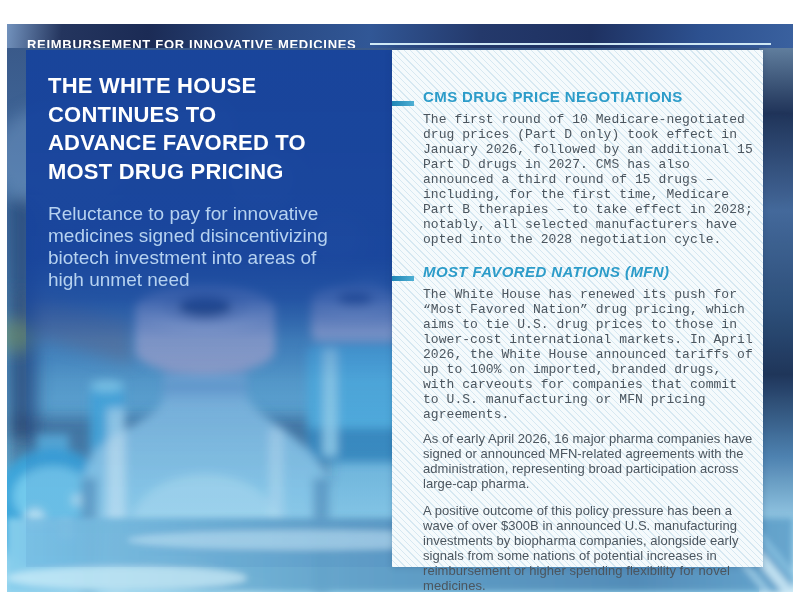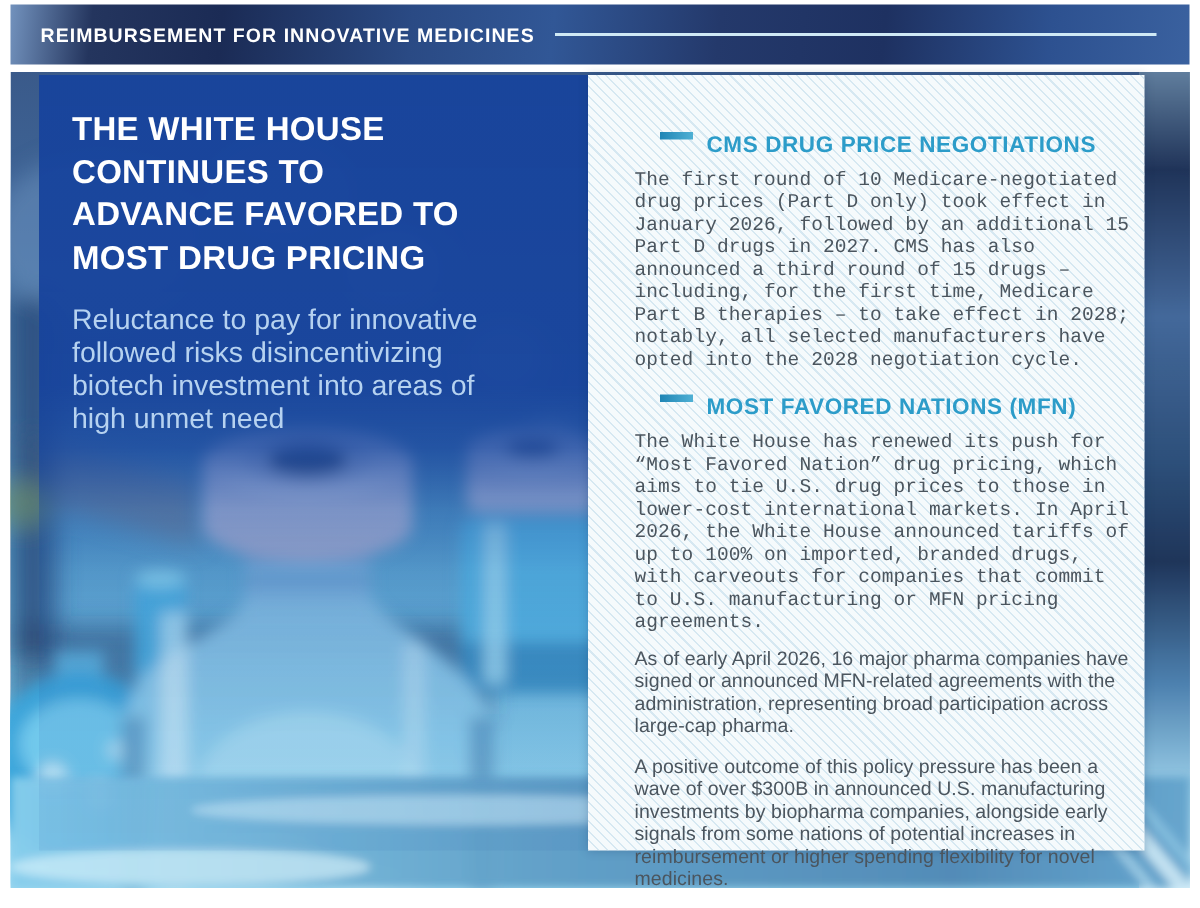--- a/index.html
+++ b/index.html
@@ -1,20 +1,20 @@
 <!DOCTYPE html>
 <html><head>
 <meta charset="utf-8">
 <style>
   html,body{margin:0;padding:0;background:#ffffff;}
   .page{position:relative;width:800px;height:605px;background:#ffffff;overflow:hidden;
         font-family:"Liberation Sans","DejaVu Sans",sans-serif;}
 
   
-  .header-bar{position:absolute;left:7px;top:3px;width:786px;height:40px;
+  .header-bar{position:absolute;left:7px;top:24px;width:786px;height:40px;
     background:linear-gradient(96deg,#7292bd 0%,#24355e 7%,#1b2b55 18%,#2a4a84 34%,
                #315796 46%,#24396b 60%,#1e3161 74%,#2d5190 88%,#3a619f 100%);
     display:flex;align-items:center;}
   .header-title{color:#ffffff;font-size:13px;font-weight:bold;letter-spacing:.7px;
     margin-left:20px;white-space:nowrap;}
   .header-rule{flex:1;height:2px;background:#cfe9f5;margin-left:14px;margin-right:22px;}
 
   
   .photo{position:absolute;left:7px;top:48px;width:786px;height:544px;display:block;}
 
@@ -29,28 +29,28 @@
   .hero-subtitle{margin-top:17px;color:#b6d2f0;font-size:19px;line-height:22px;font-weight:normal;}
 
   
   .panel{position:absolute;left:392px;top:50px;width:371px;height:517px;box-sizing:border-box;
     padding-top:38px;
     background-color:#f5fafc;
     background-image:repeating-linear-gradient(45deg,
       rgba(183,214,231,.5) 0px, rgba(183,214,231,.5) 1px,
       rgba(255,255,255,0) 1px, rgba(255,255,255,0) 4.5px);
     box-shadow:0 0 6px rgba(20,50,90,.25);}
-  .section-heading{display:flex;align-items:flex-start;padding-left:48px;}
+  .section-heading{display:flex;align-items:flex-end;}
   .section-dash{width:22px;height:5px;background:linear-gradient(90deg,#1f85b5,#4fb0d4);flex:0 0 auto;}
   .heading-text{margin-left:9px;color:#2c9cc9;font-size:15px;line-height:18px;
     font-weight:bold;letter-spacing:.4px;}
   .panel p{margin:0 0 0 31px;width:334px;color:#4b555e;font-size:13px;line-height:15px;
     letter-spacing:.05px;}
   .p1{margin-top:6px!important;font-family:Liberation Mono, monospace;}
-  .h2{margin-top:16px;}
+  .h2{margin-top:16px;font-style:italic;}
   .p2{margin-top:6px!important;font-family:Liberation Mono, monospace;}
   .p3{margin-top:9px!important;}
   .p4{margin-top:12px!important;}
 </style>
 </head>
 <body>
 
 <div class="page">
 
   <div class="header-bar">
@@ -179,21 +179,21 @@
 
   <div class="hero">
     <div class="hero-title">
       <div>THE WHITE HOUSE</div>
       <div>CONTINUES TO</div>
       <div>ADVANCE FAVORED TO</div>
       <div>MOST DRUG PRICING</div>
     </div>
     <div class="hero-subtitle">
       <div>Reluctance to pay for innovative</div>
-      <div>followed risks disincentivizing</div>
+      <div>medicines signed disincentivizing</div>
       <div>biotech investment into areas of</div>
       <div>high unmet need</div>
     </div>
   </div>
 
   <div class="panel">
 
     <div class="section-heading">
       <div class="section-dash"></div>
       <div class="heading-text">CMS DRUG PRICE NEGOTIATIONS</div>

